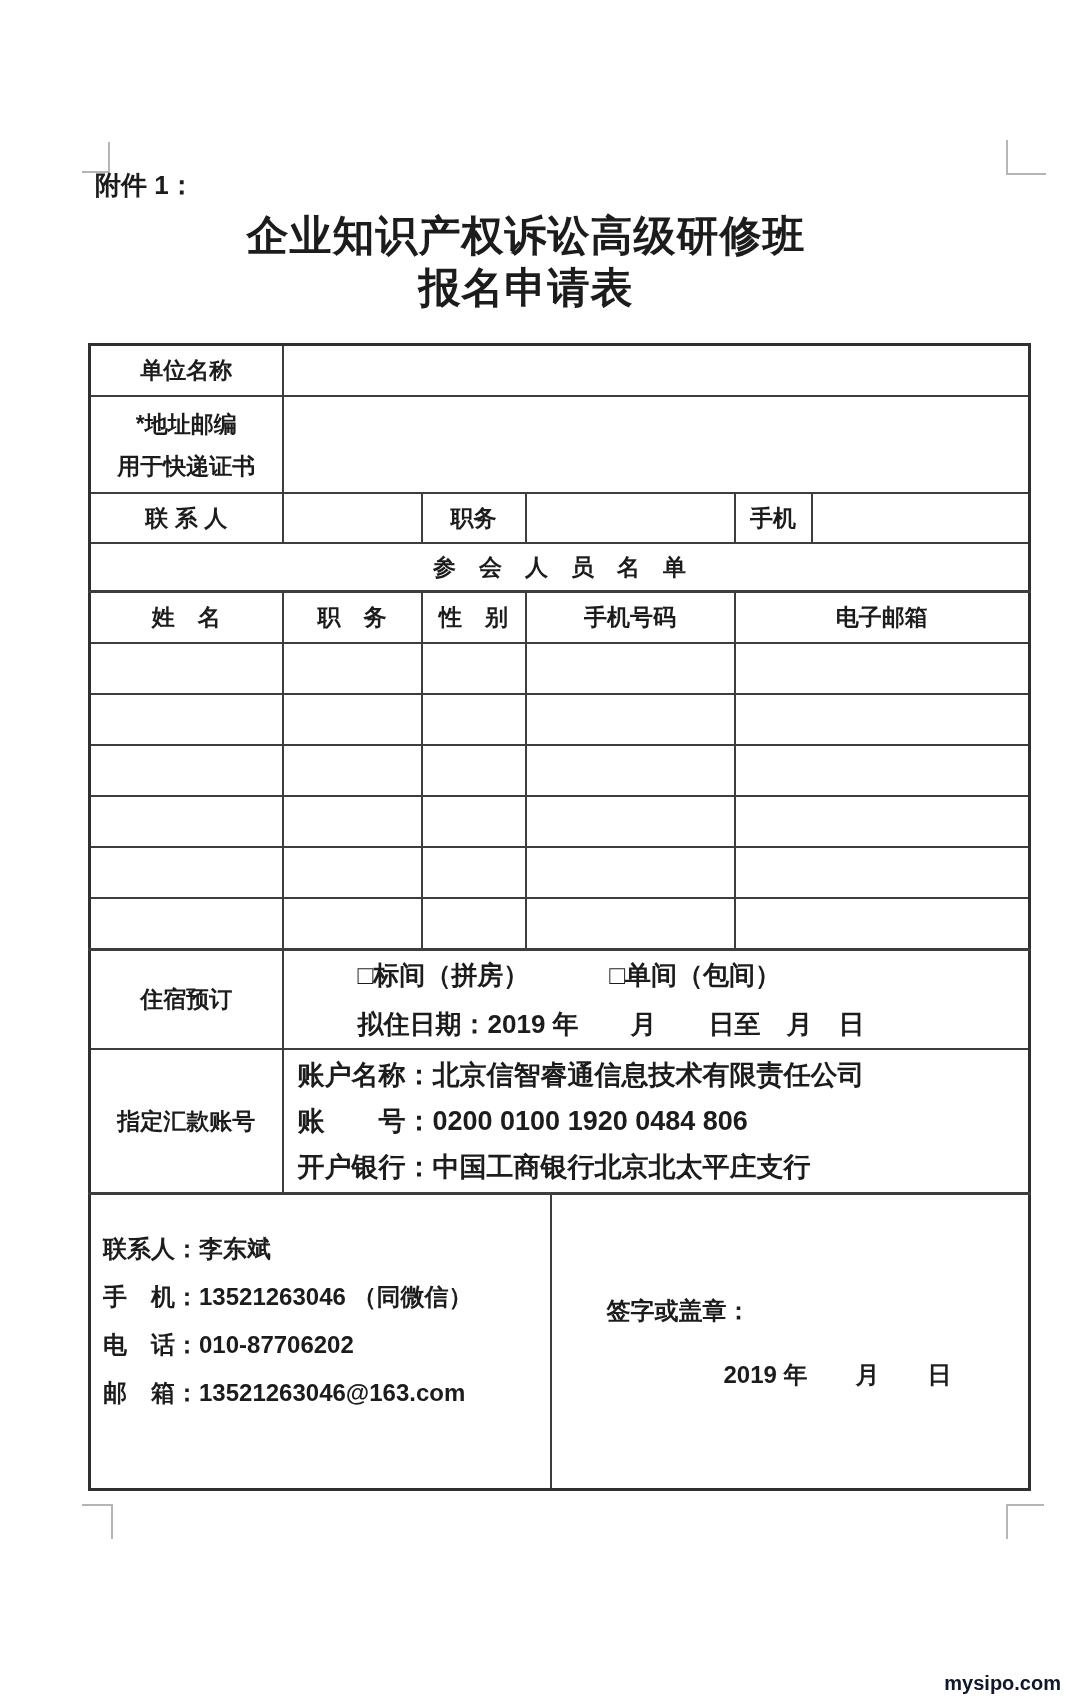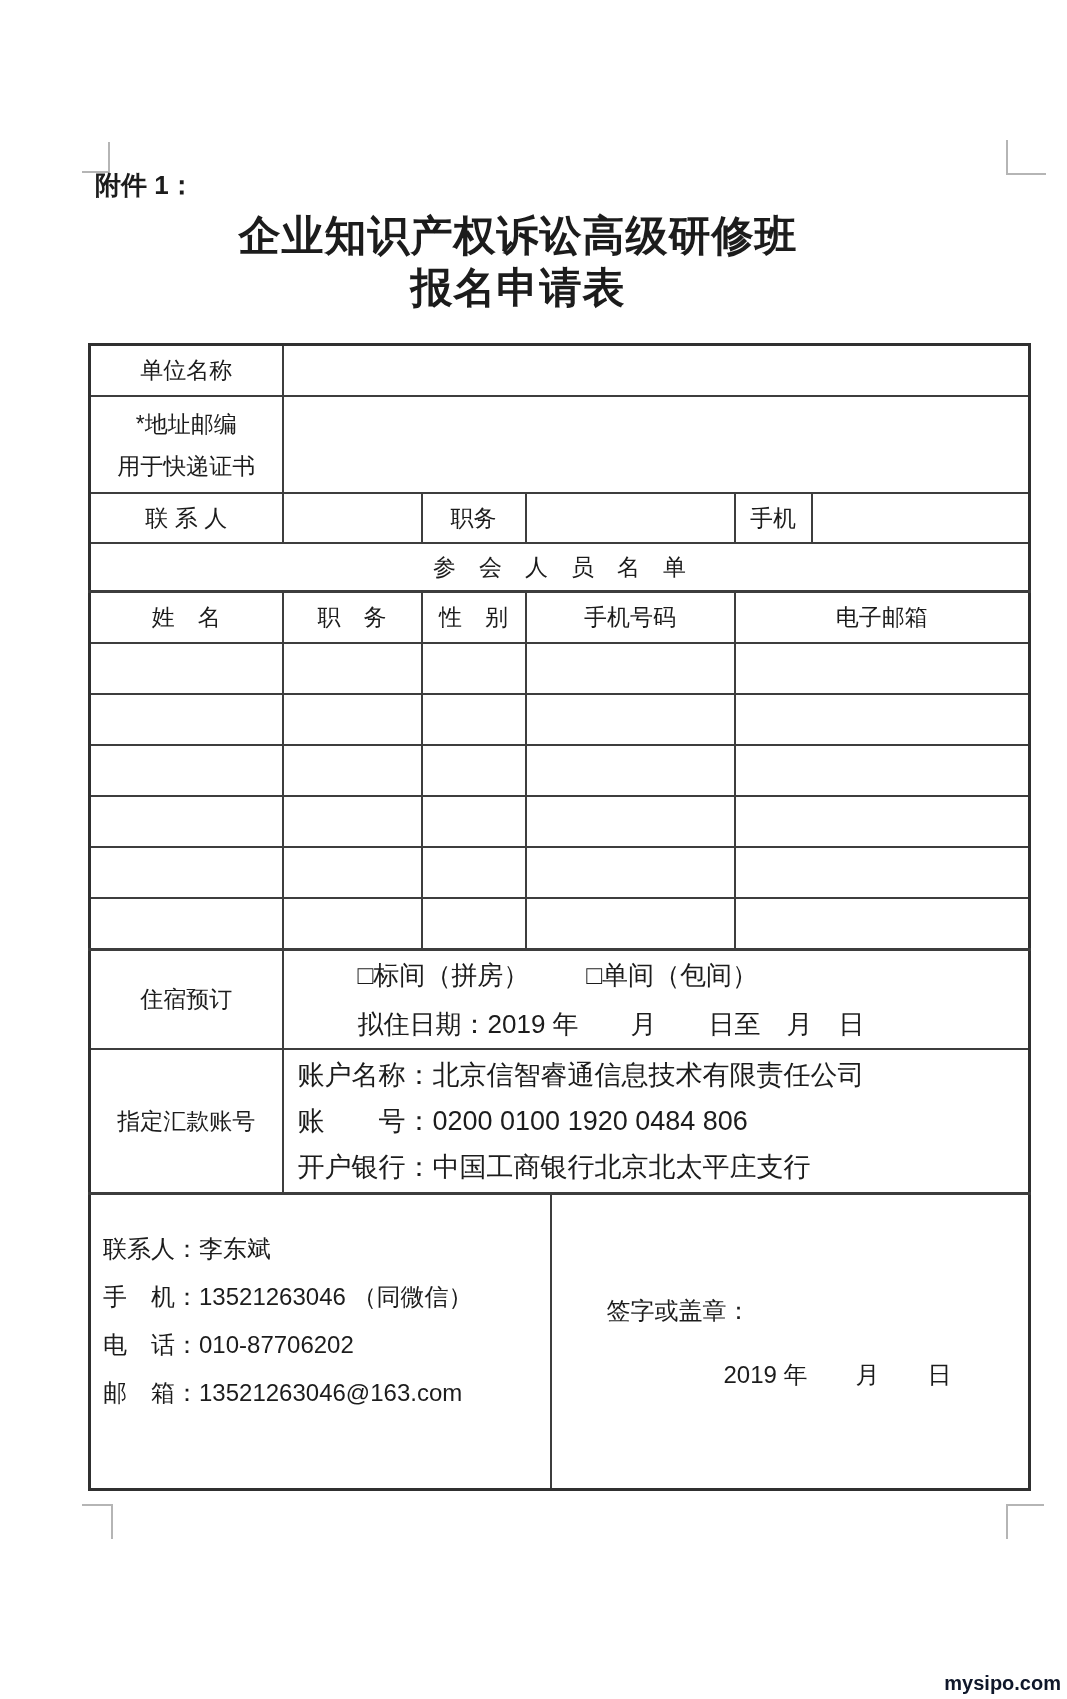--- a/index.html
+++ b/index.html
@@ -29,37 +29,38 @@
            border-top: 2px solid #b5b5b5; border-left: 2px solid #b5b5b5; }
 
   .attachment {
     position: absolute;
     left: 95px; top: 168px;
     font-size: 26px;
     font-weight: 700;
   }
   .titles {
     position: absolute;
-    left: 48px; top: 210px;
+    left: 56px; top: 210px;
     width: 940px;
     text-align: center;
     font-weight: 700;
     line-height: 52px;
   }
   .title-main { font-size: 42px; letter-spacing: 1px; }
   .title-sub  { font-size: 42px; letter-spacing: 1px; }
 
   table.form {
     position: absolute;
     left: 88px; top: 343px;
     width: 940px;
     border-collapse: collapse;
     table-layout: fixed;
     border: 3px solid #303030;
     font-size: 23px;
+    font-weight: bold;
   }
   table.form td {
     border: 2px solid #3d3d3d;
     padding: 0;
     vertical-align: middle;
     overflow: hidden;
   }
   td.lab { text-align: center; }
 
   tr.r-unit    td { height: 49px; }
@@ -71,21 +72,21 @@
   tr.r-empty   td { height: 49px; }
   tr.r-acc     td { height: 97px; border-top-width: 3px; }
   tr.r-remit   td { height: 142px; }
   tr.r-footer  td { height: 263px; border-top-width: 3px; vertical-align: top; }
 
   .addr-line { text-align: center; line-height: 42px; }
 
   .plist-head { text-align: center; }
 
   .acc-cell  { padding-left: 74px !important; vertical-align: middle; }
-  .acc-line1 { display: flex; gap: 57px; font-size: 26px; margin-bottom: 14px; }
+  .acc-line1 { display: flex; gap: 80px; font-size: 26px; margin-bottom: 14px; }
   .acc-line2 { font-size: 26px; }
 
   .remit-cell { padding-left: 14px !important; font-size: 27px; }
   .remit-cell .rline { line-height: 46px; }
 
   .foot-left  { padding: 30px 0 0 12px !important; font-size: 24px; }
   .foot-left .fline { line-height: 48px; }
   .foot-right { font-size: 24px; }
   .foot-right .sig  { margin: 100px 0 12px 55px; }
   .foot-right .date { margin: 32px 0 0 172px; }

